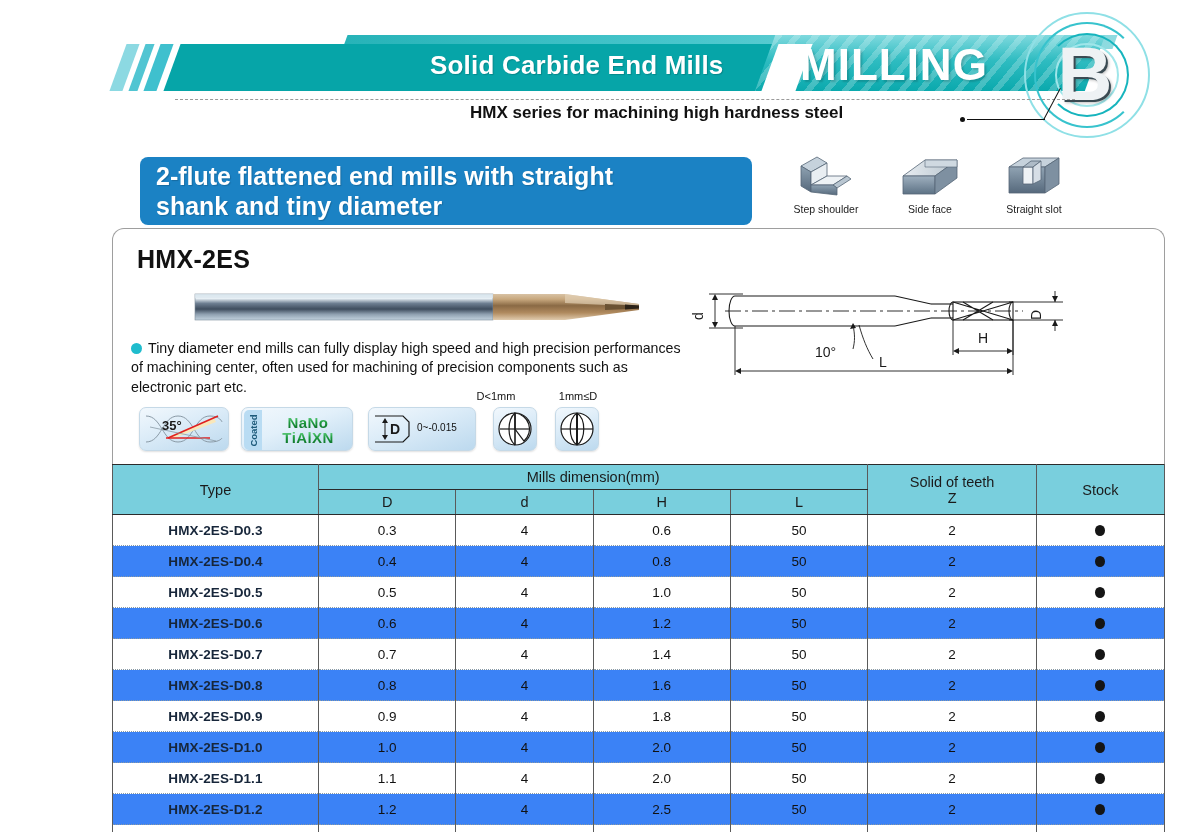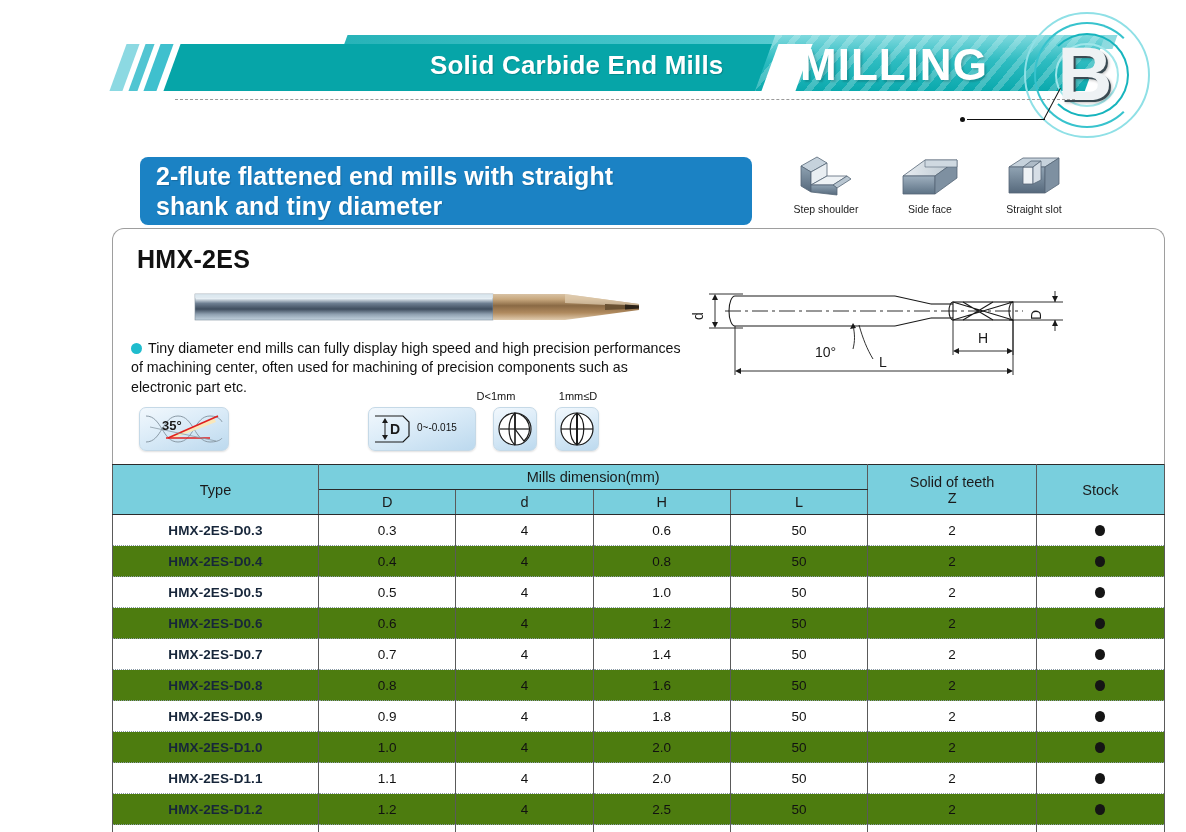--- a/index.html
+++ b/index.html
@@ -186,21 +186,21 @@
     border-top:1px solid #2b2b2b;border-bottom:1px solid #2b2b2b;
     padding:4px 2px;
   }
   table.spec thead th.sub{
     border-top:1px solid #5a5a5a;
   }
   table.spec tbody td{
     font-size:13.5px;color:#111;height:31px;
     border-bottom:1px dotted #8a9aa5;
   }
-  table.spec tbody tr.alt td{background:#4d7c0f;}
+  table.spec tbody tr.alt td{background:#3b82f6;}
   table.spec tbody td.type{
     font-weight:bold;color:#17263a;font-size:13.5px;letter-spacing:.1px;
   }
   table.spec tbody td.stockcell{font-size:0;}
   .dot{
     display:inline-block;width:10px;height:11px;border-radius:50%;
     background:#151515;vertical-align:middle;
   }
 </style>
 </head>
@@ -222,20 +222,21 @@
 
     <div class="bcircle">
       <div class="ring r1"></div>
       <div class="ring r2"></div>
       <div class="ring r3"></div>
       <div class="ring r4"></div>
       <div class="bletter">B</div>
     </div>
 
     <div class="dash-line"></div>
+    <div class="subtitle">HMX series for machining high hardness steel</div>
     <div class="sub-dot"></div>
     <div class="sub-leader"></div>
     <div class="sub-leader2"></div>
   </div>
 
   <div class="title-banner">
     <span><span>2-flute flattened end mills with straight</span><br><span>shank and tiny diameter</span></span>
   </div>
 
   <div class="ops">
@@ -351,20 +352,29 @@
           <path d="M6,8 C22,8 22,34 38,34 C54,34 54,8 70,8 C80,8 82,14 82,14" fill="none" stroke="#8a9aa6" stroke-width="1"></path>
           <path d="M6,34 C22,34 22,8 38,8 C54,8 54,34 70,34 C80,34 82,30 82,30" fill="none" stroke="#8a9aa6" stroke-width="1"></path>
           <polygon points="30,28 74,10 76,14 32,31" fill="#fbe7b6" opacity="0.95"></polygon>
           <line x1="28" y1="30" x2="78" y2="8" stroke="#e02020" stroke-width="1.6"></line>
           <line x1="26" y1="30" x2="70" y2="30" stroke="#e02020" stroke-width="1.6"></line>
           <line x1="10" y1="19" x2="76" y2="33" stroke="#8a9aa6" stroke-width="0.8"></line>
           <text x="22" y="22" font-family="Liberation Sans, sans-serif" font-size="13" font-weight="bold" fill="#1a1a1a">35°</text>
         </svg>
       </div>
 
+      <div class="badge b-coat">
+        <div class="coated-vert">
+          <span>Coated</span>
+        </div>
+        <div class="nano">
+          <div>NaNo</div>
+          <div>TiAlXN</div>
+        </div>
+      </div>
 
       <div class="badge b-tol">
         <svg width="46" height="42" viewBox="0 0 46 42">
           <path d="M6,8 L34,8 L40,14 L40,28 L34,34 L6,34" fill="none" stroke="#1a1a1a" stroke-width="1.2"></path>
           <line x1="16" y1="12" x2="16" y2="30" stroke="#1a1a1a" stroke-width="1"></line>
           <polygon points="16,10 13,15 19,15" fill="#1a1a1a"></polygon>
           <polygon points="16,32 13,27 19,27" fill="#1a1a1a"></polygon>
           <text x="21" y="26" font-family="Liberation Sans, sans-serif" font-size="14" font-weight="bold" fill="#1a1a1a">D</text>
         </svg>
         <div class="tol-text">0~-0.015</div>

